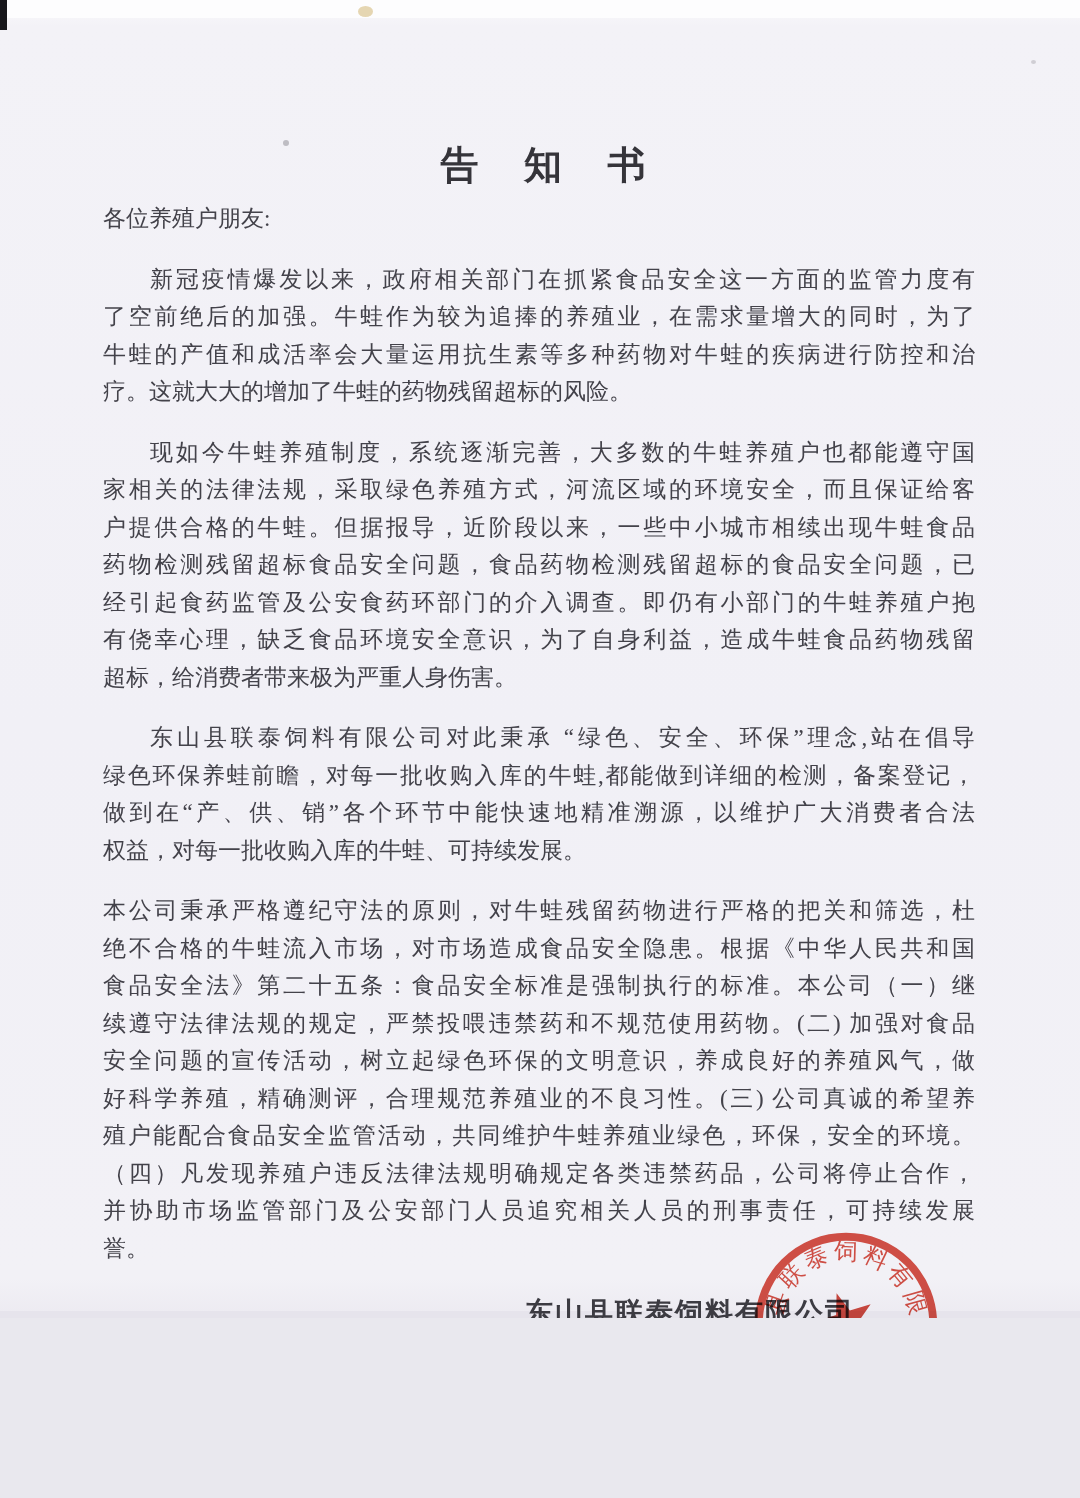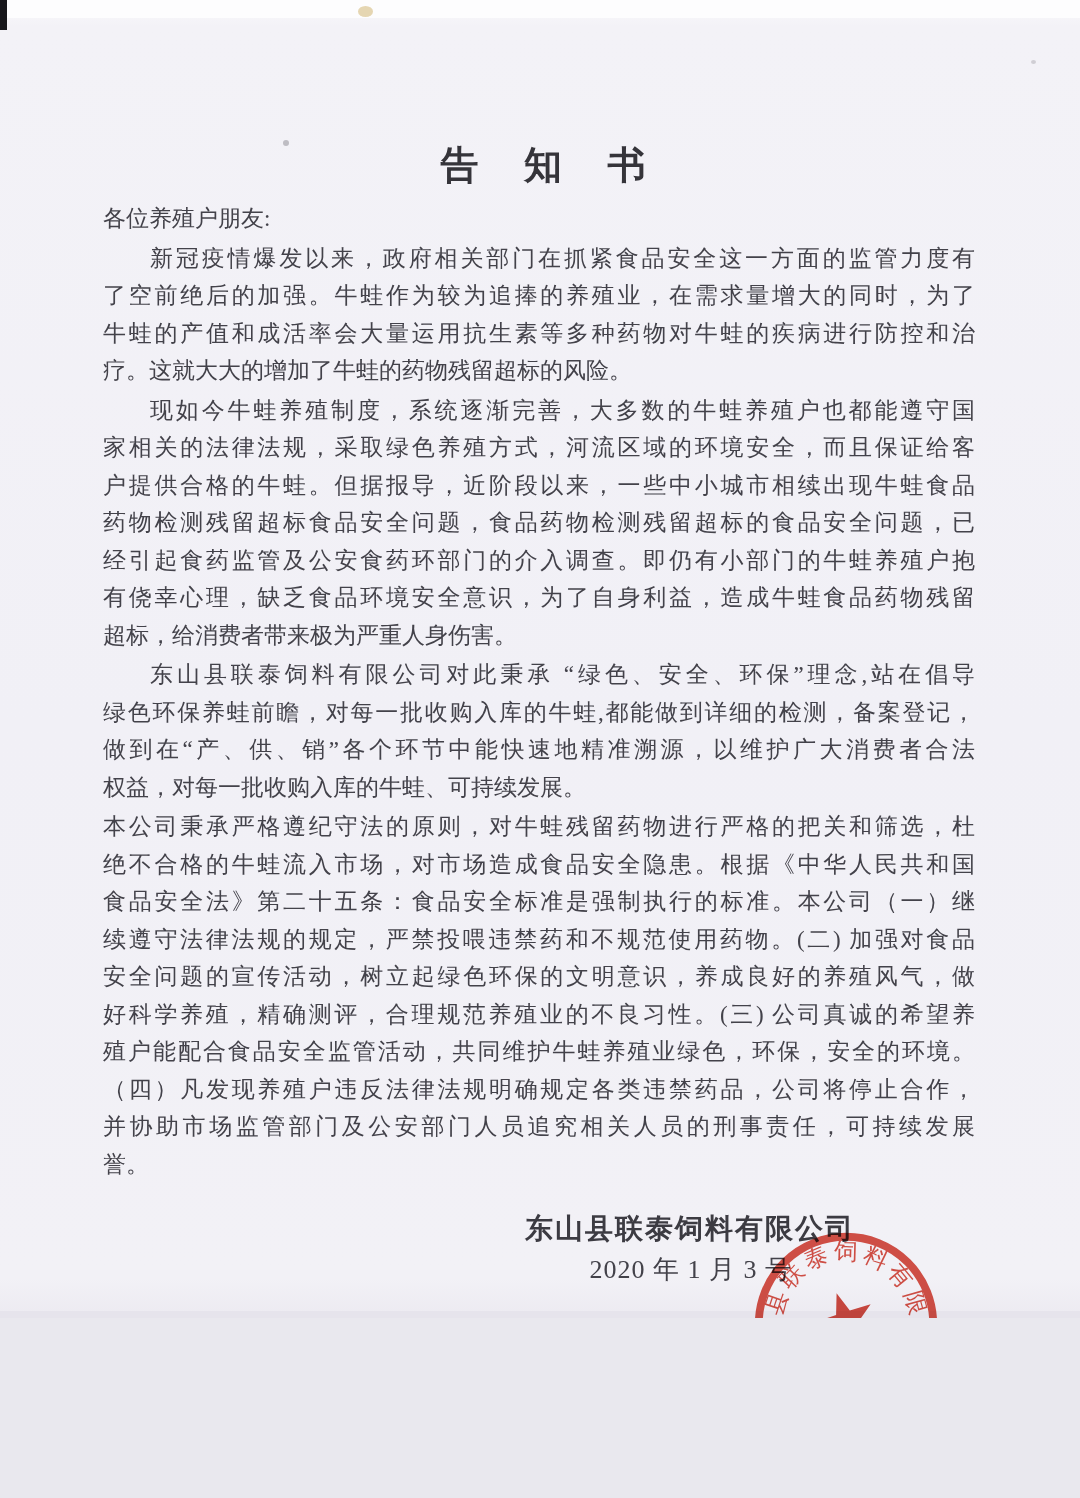--- a/index.html
+++ b/index.html
@@ -31,21 +31,21 @@
 
   
   .content { position:absolute; left:103px; top:200px; width:872px; }
   .ln {
     height:37.5px; line-height:37.5px; font-size:23px;
     text-align:justify; text-align-last:justify;
     white-space:nowrap; overflow:visible;
   }
   .ln.end, .ln.salutation { text-align:left; text-align-last:left; white-space:normal; }
   .indent { text-indent:47px; }
-  .para { margin-top:2px; }
+  .para { margin-top:23px; }
 
   
   .sig-company {
     margin-top:32px; height:28px; line-height:28px;
     text-align:right; padding-right:120px;
     font-size:28px; font-weight:bold; letter-spacing:2px; color:#3c3b42;
   }
   .sig-date {
     margin-top:13px; height:28px; line-height:28px;
     text-align:right; padding-right:183px;

